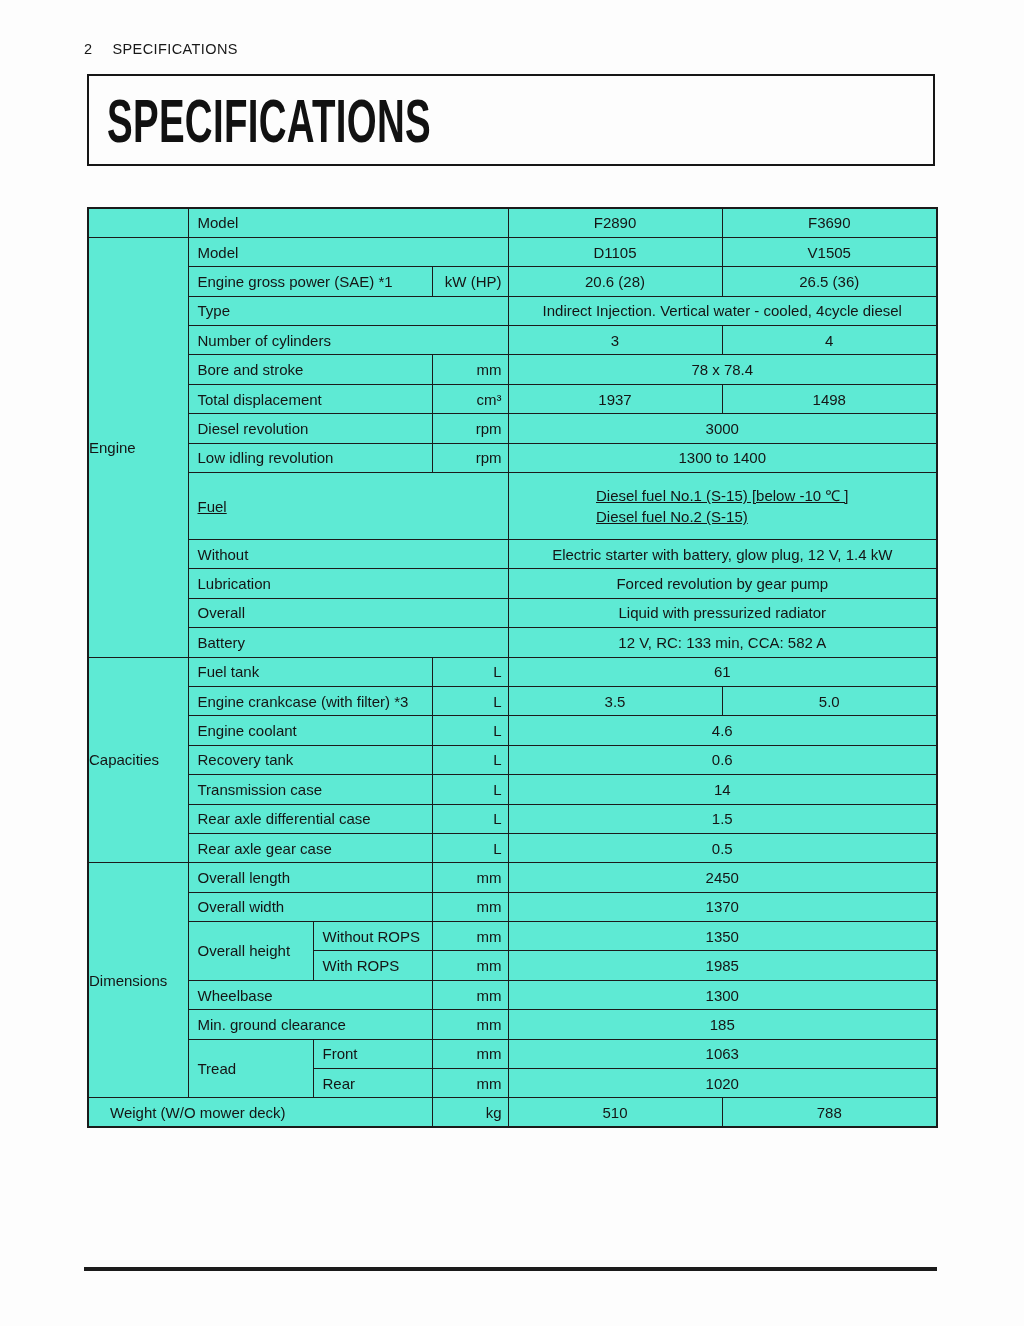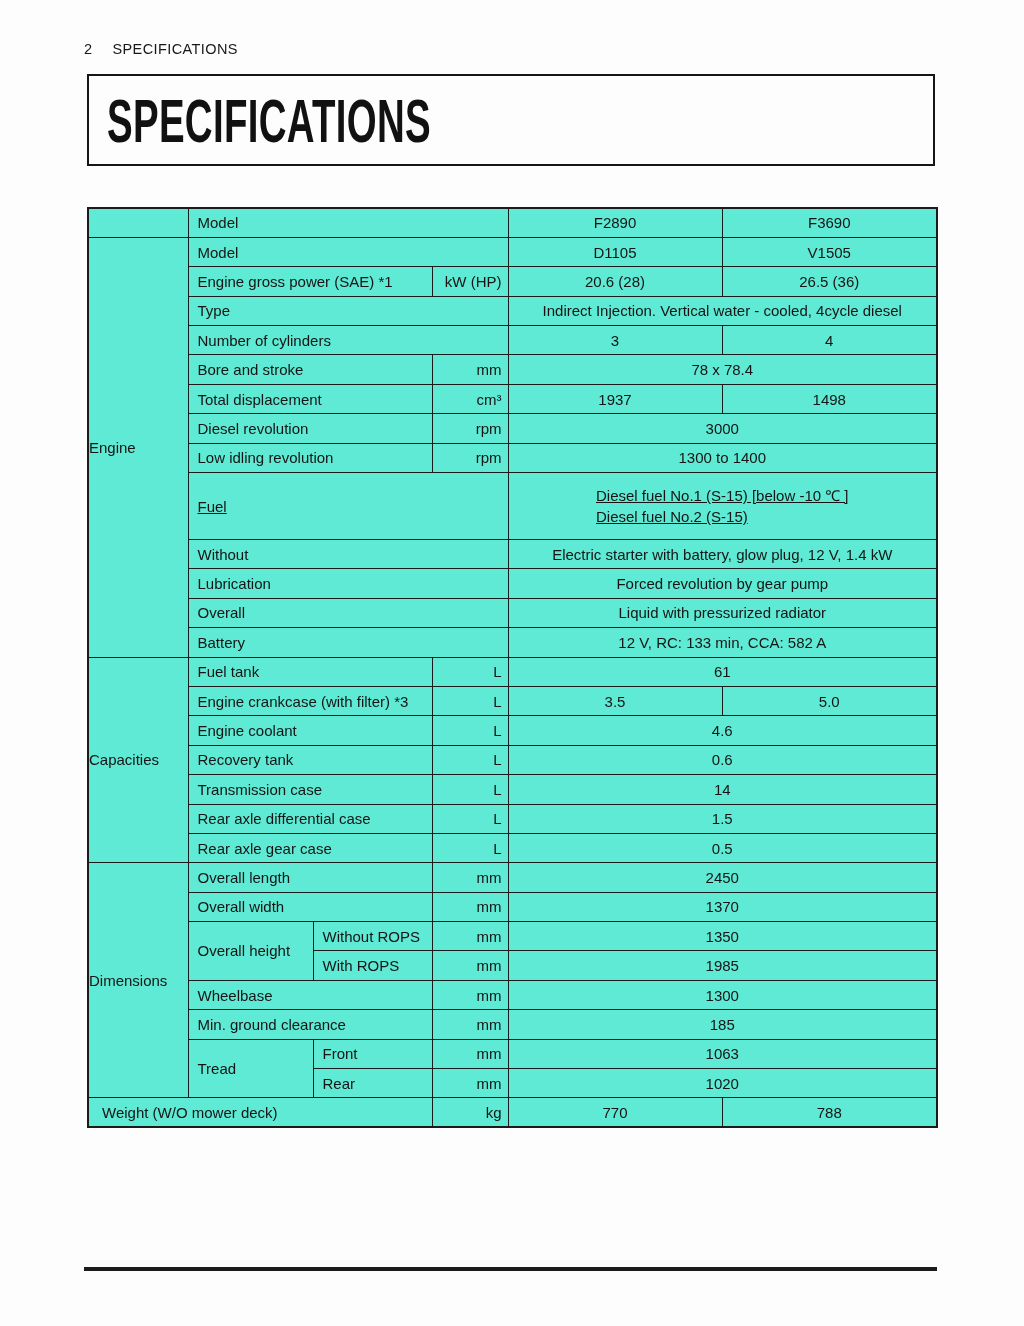--- a/index.html
+++ b/index.html
@@ -237,23 +237,23 @@
       <td class="unit">mm</td>
       <td class="val" colspan="2">1063</td>
     </tr>
     <tr>
       <td class="lbl">Rear</td>
       <td class="unit">mm</td>
       <td class="val" colspan="2">1020</td>
     </tr>
 
     <tr>
-      <td class="lbl" colspan="3" style="padding-left:13px">Weight (W/O mower deck)</td>
+      <td class="lbl" colspan="3" style="padding-left:21px">Weight (W/O mower deck)</td>
       <td class="unit">kg</td>
-      <td class="val">770</td>
+      <td class="val">510</td>
       <td class="val">788</td>
     </tr>
   </tbody>
     </table>
 
   <div class="footer-rule"></div>
 
 </div>
 
 </body></html>

